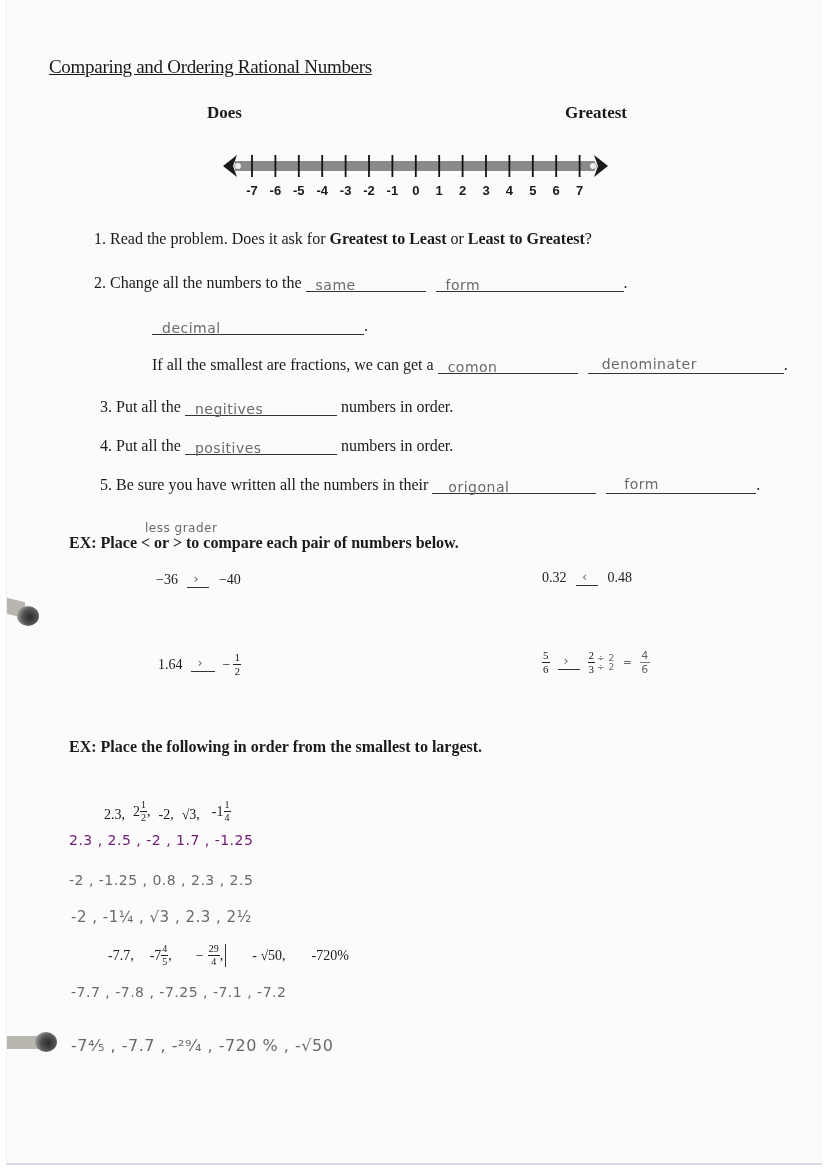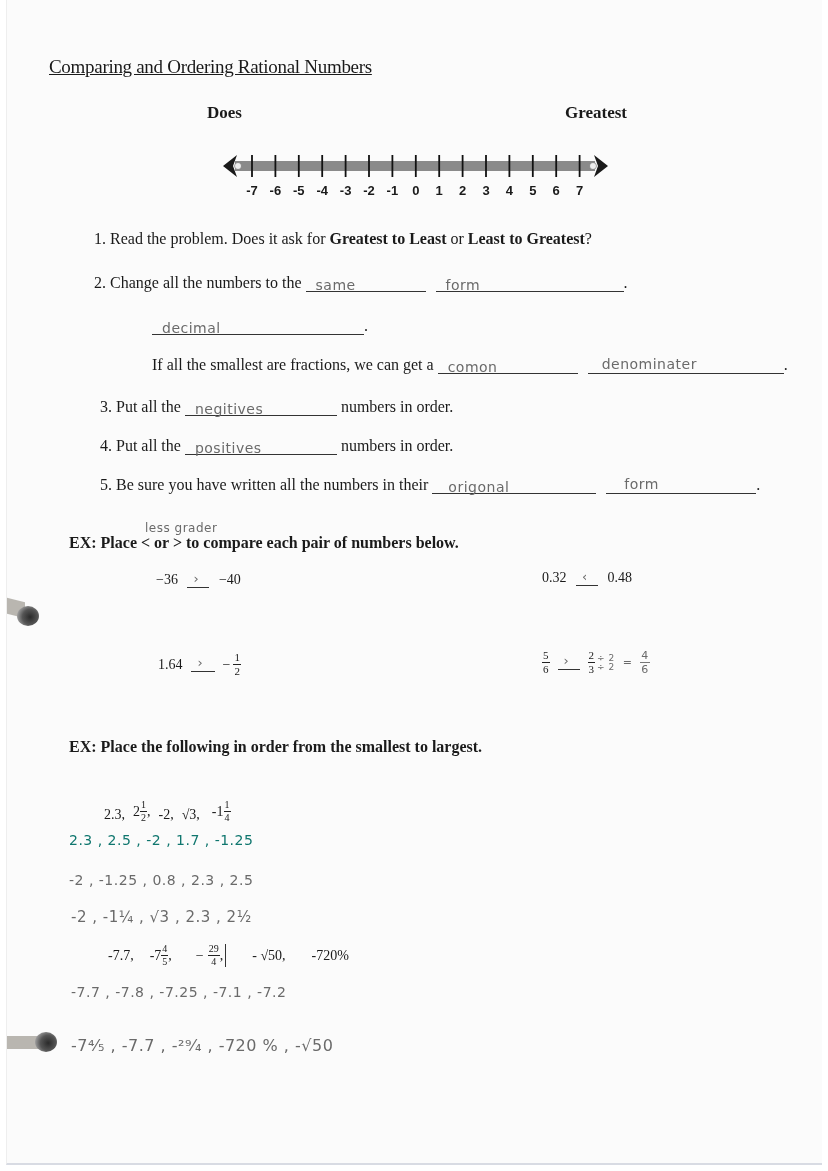--- a/index.html
+++ b/index.html
@@ -214,21 +214,21 @@
     <span>-2,</span>
     <span>√3,</span>
     <span style="display:inline-flex;align-items:center;margin-left:4px;">
         <span>-1</span>
         <span class="frac" style="font-size:10px;">
           <span class="n">1</span>
           <span class="d">4</span>
         </span>
       </span>
   </div>
-  <div class="abs hand" style="left:62px;top:832px;font-size:14px;color:#0f766e;">2.3 ,  2.5 , -2 , 1.7 , -1.25</div>
+  <div class="abs hand" style="left:62px;top:832px;font-size:14px;color:#701a75;">2.3 ,  2.5 , -2 , 1.7 , -1.25</div>
   <div class="abs hand" style="left:62px;top:872px;font-size:14px;">-2 , -1.25 , 0.8 , 2.3 , 2.5</div>
   <div class="abs hand" style="left:64px;top:908px;font-size:15px;">-2 , -1¼ , √3 , 2.3 , 2½</div>
 
   <div class="abs txt" style="left:66px;top:944px;font-size:14px;display:flex;align-items:center;gap:16px;">
     <span>-7.7,</span>
     <span style="display:inline-flex;align-items:center;">
         <span>-7</span>
         <span class="frac" style="font-size:10px;">
           <span class="n">4</span>
           <span class="d">5</span>

